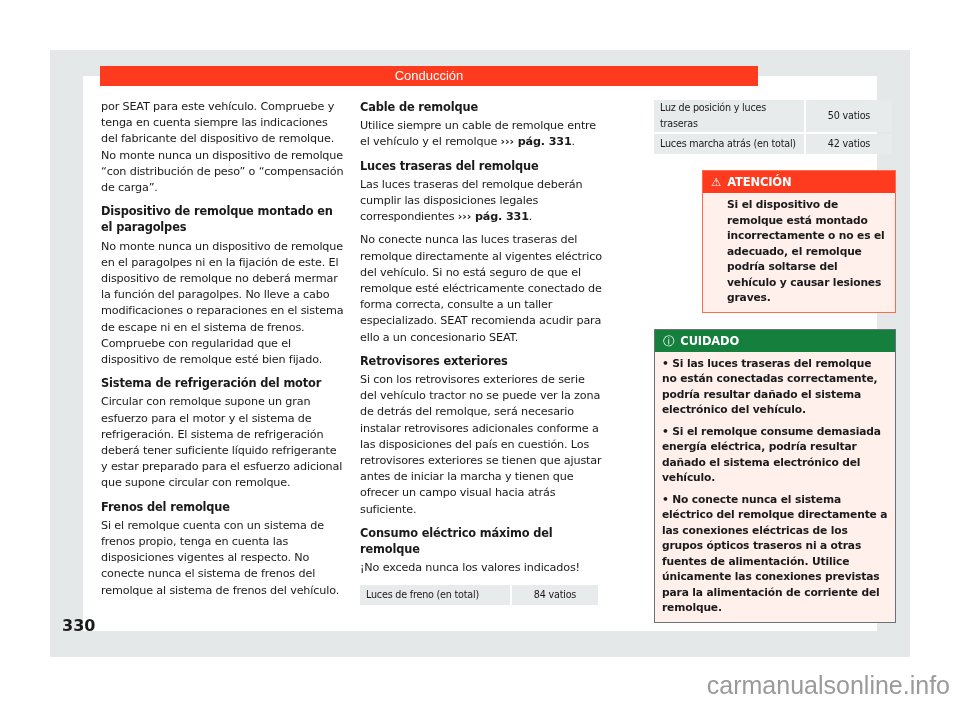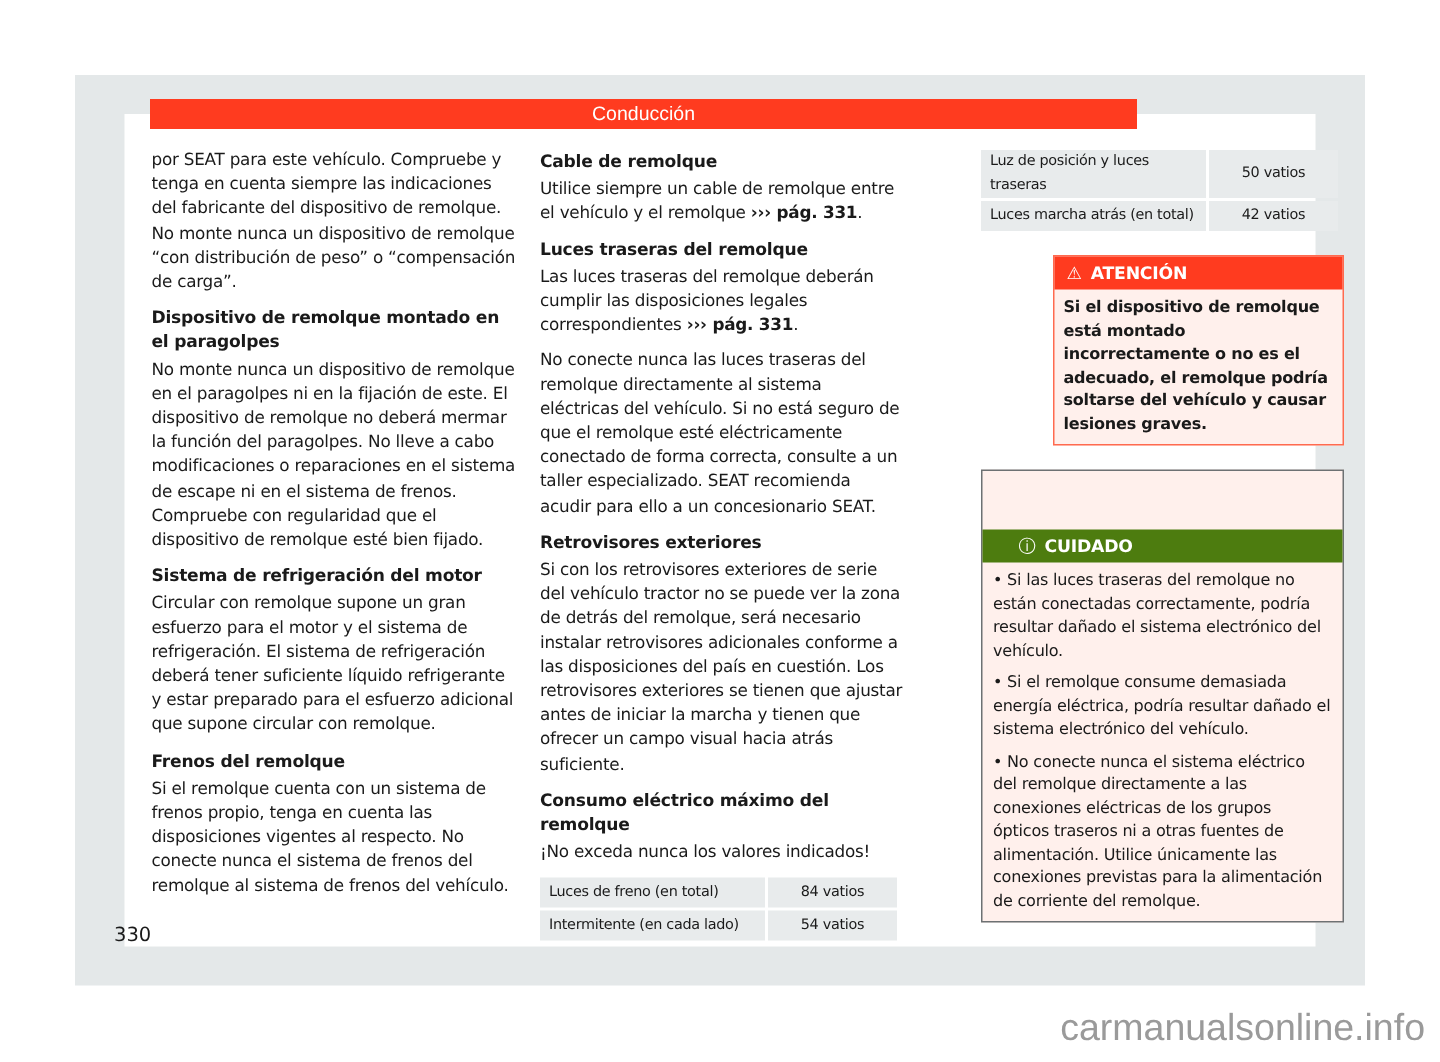--- a/index.html
+++ b/index.html
@@ -43,34 +43,34 @@
     background:#e8ebec; height:20px; padding:0 6px; vertical-align:middle;
   }
   table.specs td.val { text-align:center; width:74px; }
   .warn {
     margin-top:14px; border:1px solid #ff6a4f; background:#fff0ec;margin-left:48px;
   }
   .warn .hd {
     background:#ff3b1f; color:#fff; font-weight:bold; font-size:11.5px;
     height:22px; line-height:22px; padding-left:8px;
   }
-  .warn .bd { padding:4px 7px 6px 6px; font-weight:bold; font-size:10.7px; line-height:15.5px; }
+  .warn .bd { padding:4px 7px 6px 24px; font-weight:bold; font-size:10.7px; line-height:15.5px; }
   .caution {
     margin-top:16px; border:1px solid #6d7173; background:#fff0ec;
   }
   .caution .hd {
-    background:#4d7c0f; color:#fff; font-weight:bold; font-size:11.5px;
-    height:22px; line-height:22px; padding-left:24px;margin-top:39px;
+    background:#15803d; color:#fff; font-weight:bold; font-size:11.5px;
+    height:22px; line-height:22px; padding-left:8px;
   }
-  .caution .bd { padding:4px 7px 6px 7px; font-weight:normal; font-size:10.7px; line-height:15.5px; }
+  .caution .bd { padding:4px 7px 6px 7px; font-weight:bold; font-size:10.7px; line-height:15.5px; }
   .caution .bd p { margin:0 0 6px 0; }
   .caution .bd p:last-child { margin-bottom:0; }
   .icon { display:inline-block; margin-right:6px; font-weight:normal; }
   .page-num {
-    position:absolute; left:62px; top:616px; font-size:13px; font-weight:normal;margin-left:14px;
+    position:absolute; left:62px; top:616px; font-size:16px; font-weight:bold;
   }
   .watermark {
     position:absolute; right:10px; top:671px;
     font-family:"Liberation Sans", sans-serif; font-size:25px; color:#9a9a9a;margin-left:44px;
   }
 </style>
 </head>
 <body>
 
 <div class="frame"></div>
@@ -92,34 +92,30 @@
   <h3>Cable de remolque</h3>
   <p>
     <span>Utilice siempre un cable de remolque entre el vehículo y el remolque</span>
     <span class="ref">››› pág. 331</span><span>.</span>
   </p>
   <h3>Luces traseras del remolque</h3>
   <p>
     <span>Las luces traseras del remolque deberán cumplir las disposiciones legales correspondientes</span>
     <span class="ref">››› pág. 331</span><span>.</span>
   </p>
-  <p>No conecte nunca las luces traseras del remolque directamente al sistema eléctricas del vehículo. Si no está seguro de que el remolque esté eléctricamente conectado de forma correcta, consulte a un taller especializado. SEAT recomienda acudir para ello a un concesionario SEAT.</p>
+  <p>No conecte nunca las luces traseras del remolque directamente al vigentes eléctrico del vehículo. Si no está seguro de que el remolque esté eléctricamente conectado de forma correcta, consulte a un taller especializado. SEAT recomienda acudir para ello a un concesionario SEAT.</p>
   <h3>Retrovisores exteriores</h3>
   <p>Si con los retrovisores exteriores de serie del vehículo tractor no se puede ver la zona de detrás del remolque, será necesario instalar retrovisores adicionales conforme a las disposiciones del país en cuestión. Los retrovisores exteriores se tienen que ajustar antes de iniciar la marcha y tienen que ofrecer un campo visual hacia atrás suficiente.</p>
   <h3>Consumo eléctrico máximo del remolque</h3>
   <p>¡No exceda nunca los valores indicados!</p>
   <table class="specs">
     <tbody>
         <tr>
       <td>Luces de freno (en total)</td>
       <td class="val">84 vatios</td>
-    </tr>
-    <tr>
-      <td>Intermitente (en cada lado)</td>
-      <td class="val">54 vatios</td>
     </tr>
   </tbody>
     </table>
 </div>
 
 <div class="col col3">
   <table class="specs">
     <tbody>
         <tr>
       <td>Luz de posición y luces traseras</td>

